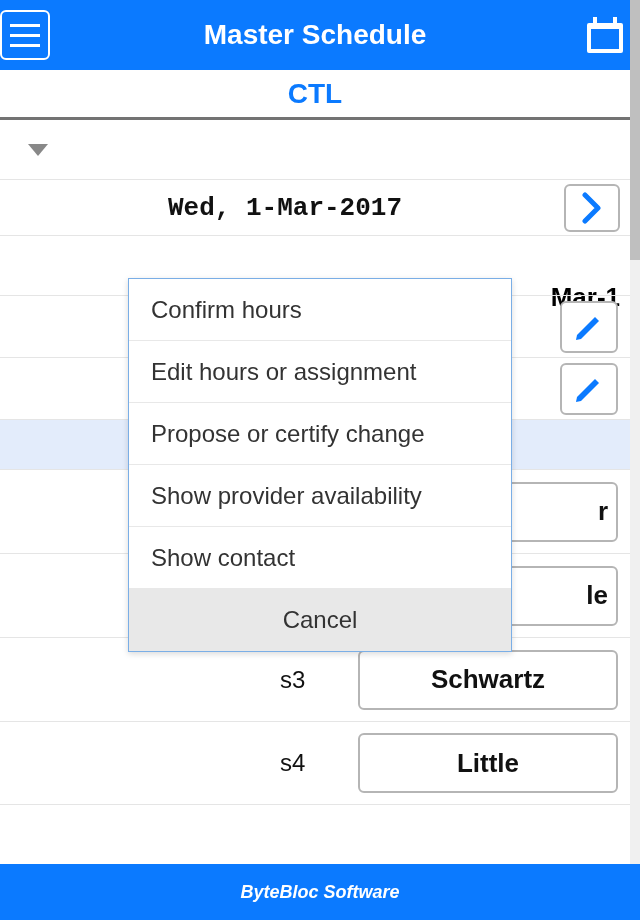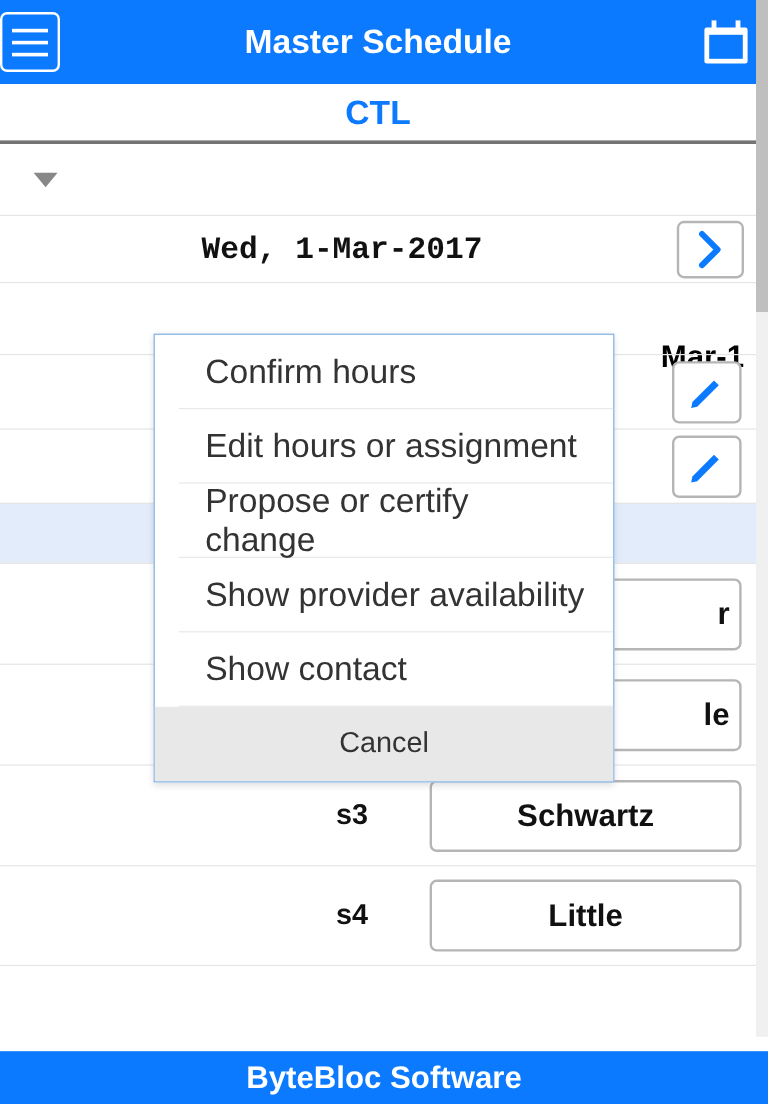--- a/index.html
+++ b/index.html
@@ -30,33 +30,33 @@
 
   
   .col-headers { position: absolute; top: 250px; left: 0; width: 630px; height: 40px; margin-top: 24px; }
   .col-date { position: absolute; right: 10px; top: 8px; font-size: 26px; font-weight: 700; }
 
   
   .rows { position: absolute; top: 295px; left: 0; width: 630px; }
   .row { height: 84px; border-top: 1px solid #e5e5e5; position: relative; display: flex; align-items: center; }
   .row:last-child { border-bottom: 1px solid #e5e5e5; }
   .row-band { background: #e3ecfb; }
-  .shift-label { position: absolute; left: 280px; font-size: 24px; font-weight: 700; color: #111; }
+  .shift-label { position: absolute; left: 280px; font-size: 24px; font-weight: 400; color: #111; }
   .assign-btn { position: absolute; right: 12px; width: 260px; height: 60px; border: 2px solid #b5b5b5; border-radius: 6px; background: #fff; display: flex; align-items: center; justify-content: center; font-size: 26px; font-weight: 700; color: #111; cursor: pointer; }
   .edit-btn { position: absolute; right: 12px; width: 58px; height: 52px; border: 2px solid #b5b5b5; border-radius: 6px; background: #fff; display: flex; align-items: center; justify-content: center; cursor: pointer; }
   .edit-btn svg { width: 32px; height: 32px; }
 
   
   .modal { position: absolute; top: 278px; left: 128px; width: 384px; border: 1px solid #7aaee6; background: #fff; box-shadow: 0 2px 6px rgba(0,0,0,0.15); }
-  .modal-item { height: 62px; display: flex; align-items: center; padding: 0 22px; font-size: 28px; color: #333; border-bottom: 1px solid #e8e8e8; cursor: pointer; margin-left: 20px; }
+  .modal-item { height: 62px; display: flex; align-items: center; padding: 0 22px; font-size: 24px; color: #333; border-bottom: 1px solid #e8e8e8; cursor: pointer; }
   .modal-item:last-of-type { border-bottom: none; }
   .modal-cancel { height: 62px; display: flex; align-items: center; justify-content: center; font-size: 24px; color: #333; background: #e8e8e8; cursor: pointer; }
 
   
-  .footer { position: absolute; bottom: 0; left: 0; width: 640px; height: 44px; background: #0b7aff; display: flex; align-items: center; justify-content: center; color: #fff; font-size: 26px; font-weight: 700; }
+  .footer { position: absolute; bottom: 0; left: 0; width: 640px; height: 56px; background: #0b7aff; display: flex; align-items: center; justify-content: center; color: #fff; font-size: 18px; font-weight: 700; font-style: italic; }
 
   
   .scroll-track { position: absolute; top: 0; right: 0; width: 10px; height: 864px; background: #f0f0f0; }
   .scroll-thumb { position: absolute; top: 0; right: 0; width: 10px; height: 260px; background: #bfbfbf; }
 </style>
 </head>
 <body>
 <div class="screen">
 
   <div class="header">

